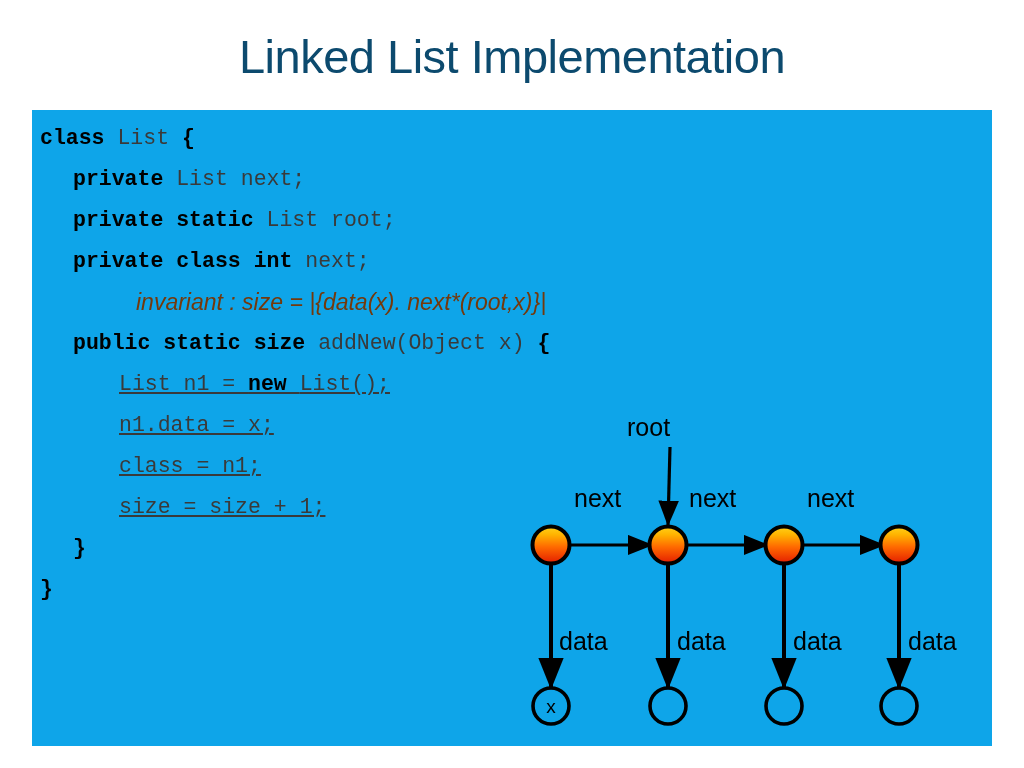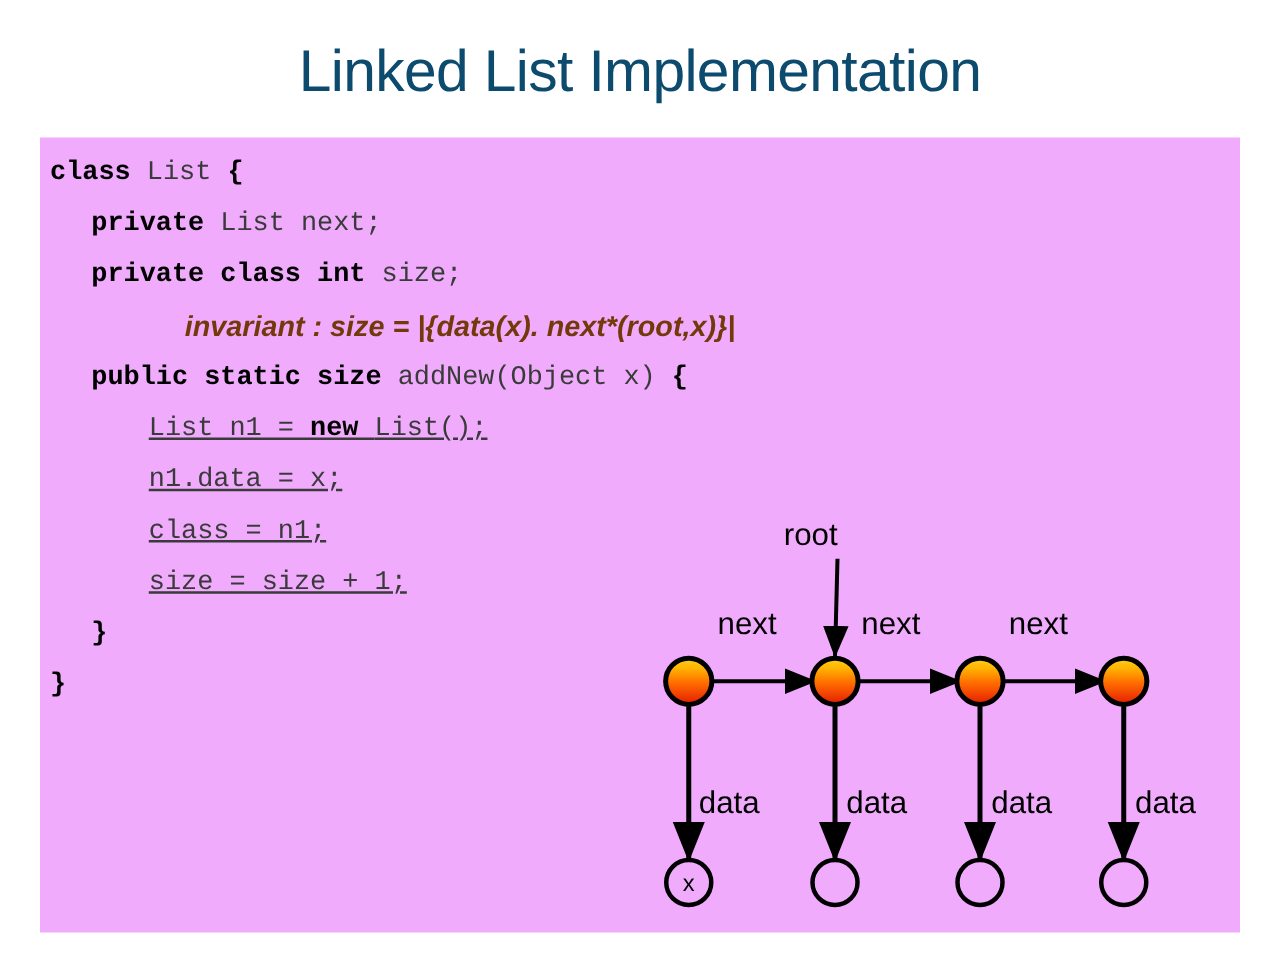--- a/index.html
+++ b/index.html
@@ -63,24 +63,23 @@
   .ind1 { padding-left: 33px; }
   .ind2 { padding-left: 79px; text-decoration: underline; }
 
   .invariant-line {
     height: 41px;
     line-height: 41px;
     padding-left: 96px;
     font-family: "Liberation Sans", sans-serif;
     font-size: 23px;
     font-style: italic;
-    font-weight: bold;
+    font-weight: normal;
     color: #74390b;
     white-space: pre;
-    text-align: center;
   }
 
   
   #diagram {
     position: absolute;
     left: 0;
     top: 0;
     width: 960px;
     height: 636px;
     pointer-events: none;
@@ -94,26 +93,27 @@
   }
   .lbl-x {
     font-size: 19px;
   }
 </style>
 </head>
 <body>
 
 <div id="slide-title">Linked List Implementation</div>
 
-<div id="code-panel" style="background: #f0abfc;">
+<div id="code-panel" style="background: #0ea5e9;">
 
   <div id="code-block">
       <div class="code-line"><b>class </b><span>List </span><b>{</b></div>
       <div class="code-line ind1"><b>private </b><span>List next;</span></div>
-      <div class="code-line ind1"><b>private class int </b><span>size;</span></div>
+      <div class="code-line ind1"><b>private static </b><span>List root;</span></div>
+      <div class="code-line ind1"><b>private class int </b><span>next;</span></div>
       <div class="invariant-line" style="color: rgb(116, 57, 11);">invariant : size = |{data(x). next*(root,x)}|</div>
       <div class="code-line ind1"><b>public static size </b><span>addNew(Object x) </span><b>{</b></div>
       <div class="code-line ind2"><span>List n1 = </span><b>new </b><span>List();</span></div>
       <div class="code-line ind2"><span>n1.data = x;</span></div>
       <div class="code-line ind2"><span>class = n1;</span></div>
       <div class="code-line ind2"><span>size = size + 1;</span></div>
       <div class="code-line ind1"><b>}</b></div>
       <div class="code-line"><b>}</b></div>
     </div>
 

